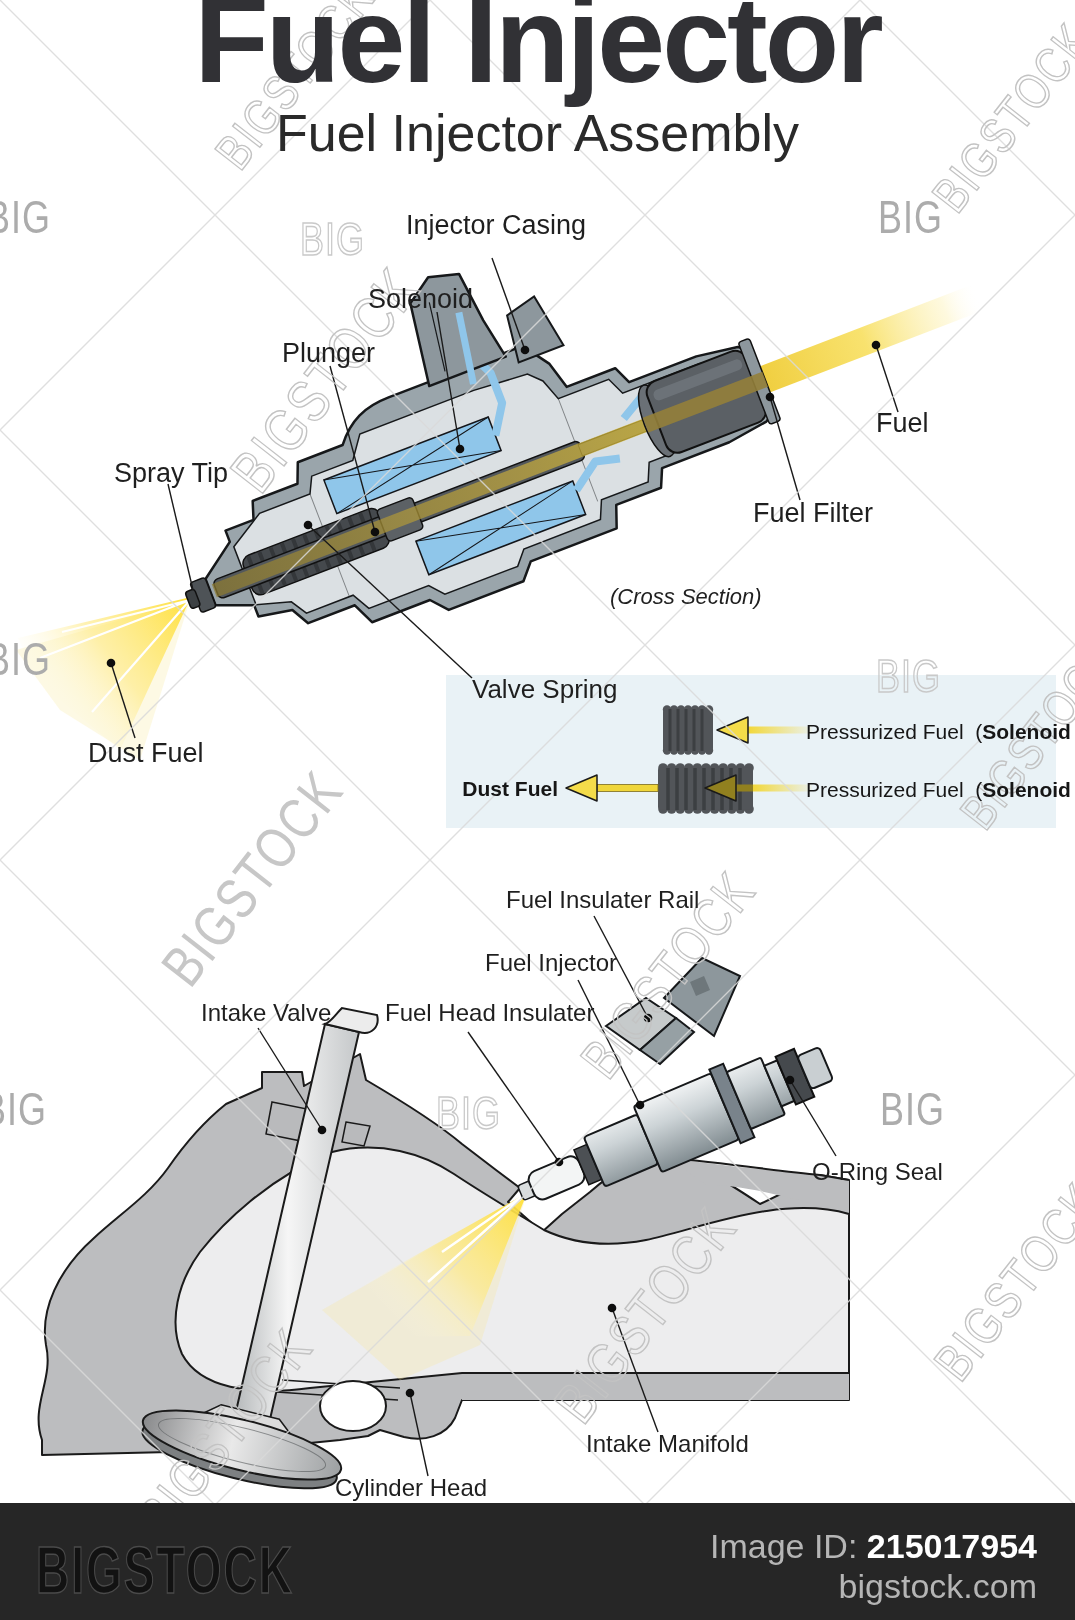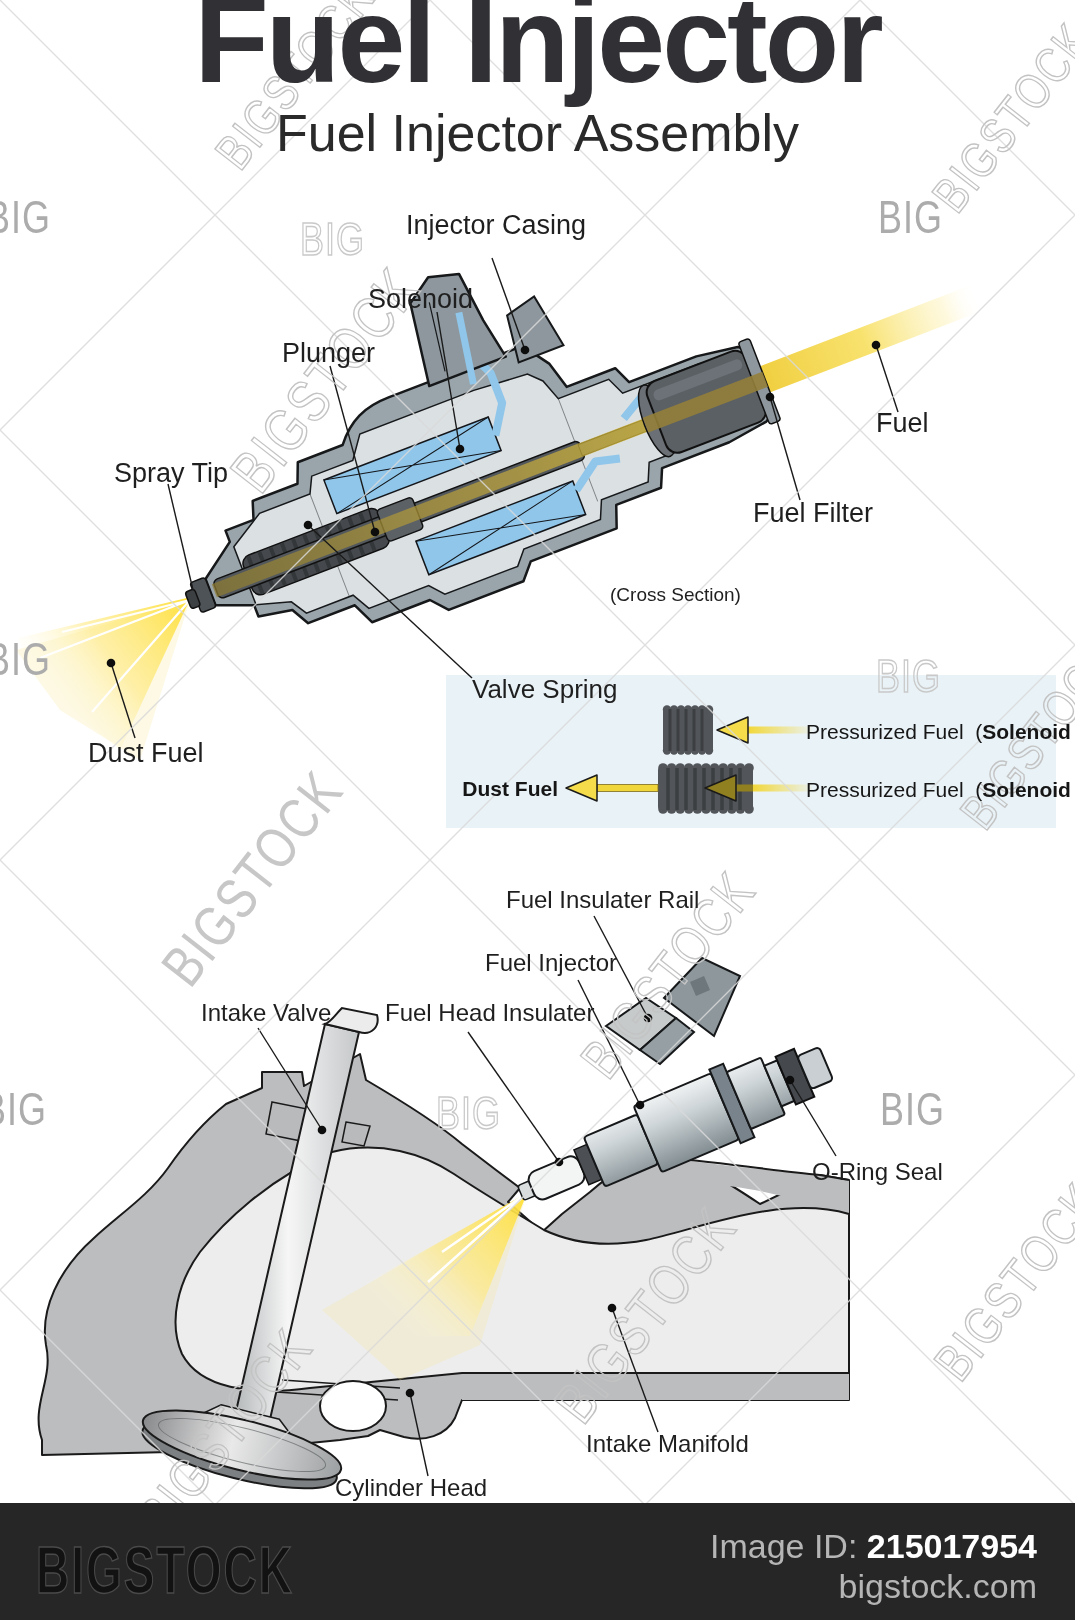--- a/index.html
+++ b/index.html
@@ -1,21 +1,21 @@
 <!DOCTYPE html>
 <html><head>
 <meta charset="utf-8">
 <style>
   html,body{margin:0;padding:0;}
   body{width:1075px;height:1620px;position:relative;overflow:hidden;background:#ffffff;
        font-family:"Liberation Sans",sans-serif;}
   .abs{position:absolute;}
   .lbl{position:absolute;font-size:27px;color:#1f1f1f;white-space:nowrap;z-index:4;}
   .lbl-sm{position:absolute;font-size:24px;color:#1f1f1f;white-space:nowrap;z-index:4;}
-  .lbl-it{font-size:19px;}
+  .lbl-it{font-style:italic;font-size:22px;}
   #title{position:absolute;top:-30px;left:50%;transform:translateX(-50%);font-size:122px;
          font-weight:700;letter-spacing:-3px;color:#313135;white-space:nowrap;z-index:4;}
   #subtitle{position:absolute;top:103px;left:50%;transform:translateX(-50%);font-size:52px;
          color:#2a2a2a;white-space:nowrap;z-index:4;}
   #legend-box{position:absolute;left:446px;top:675px;width:610px;height:153px;
          background:#e9f2f6;z-index:1;}
   .leg-txt{position:absolute;font-size:21px;color:#161616;white-space:pre;z-index:4;}
   .leg-bold{font-weight:700;}
   svg{position:absolute;pointer-events:none;}
   .wm-big{position:absolute;font-size:36px;font-weight:400;color:#acacac;letter-spacing:1px;

